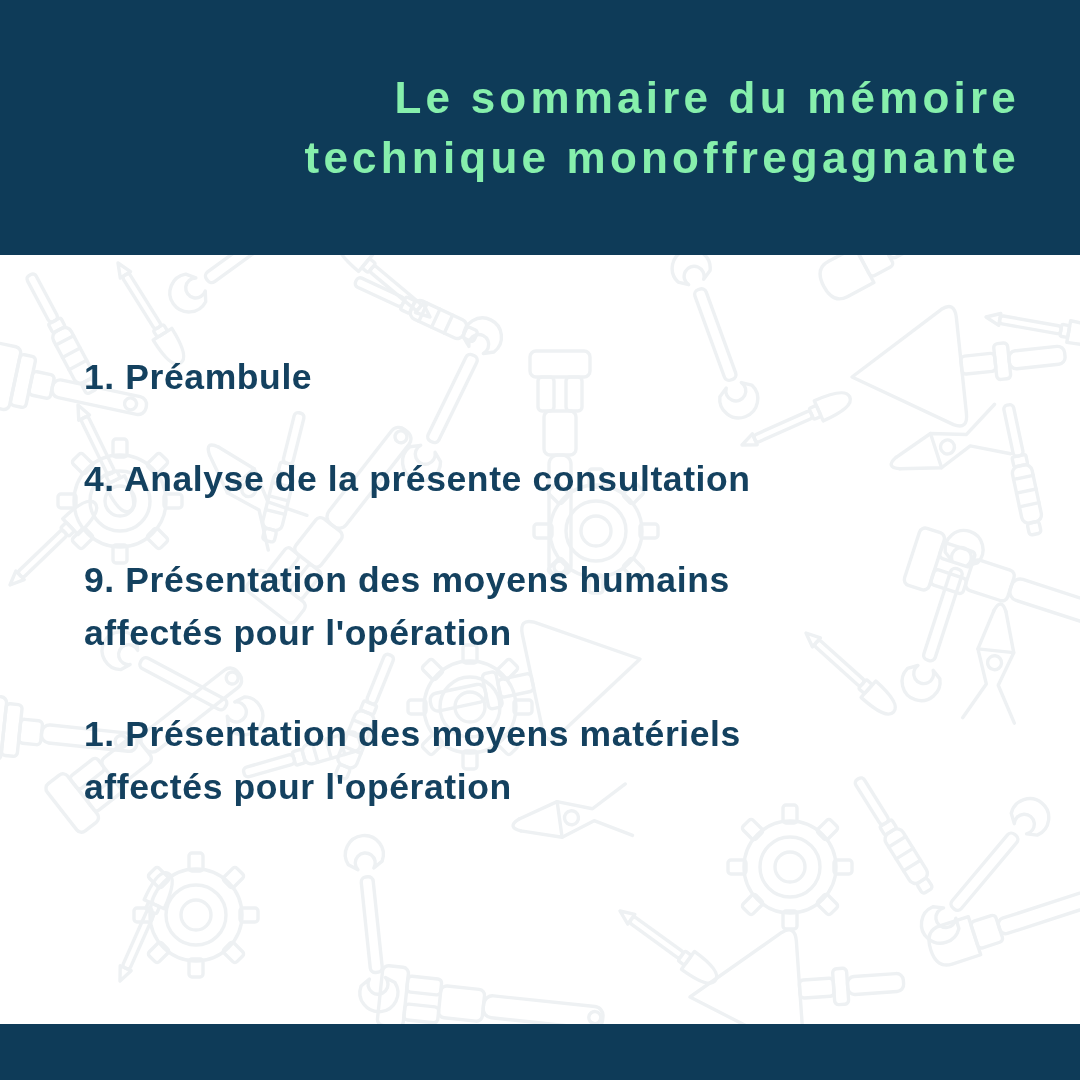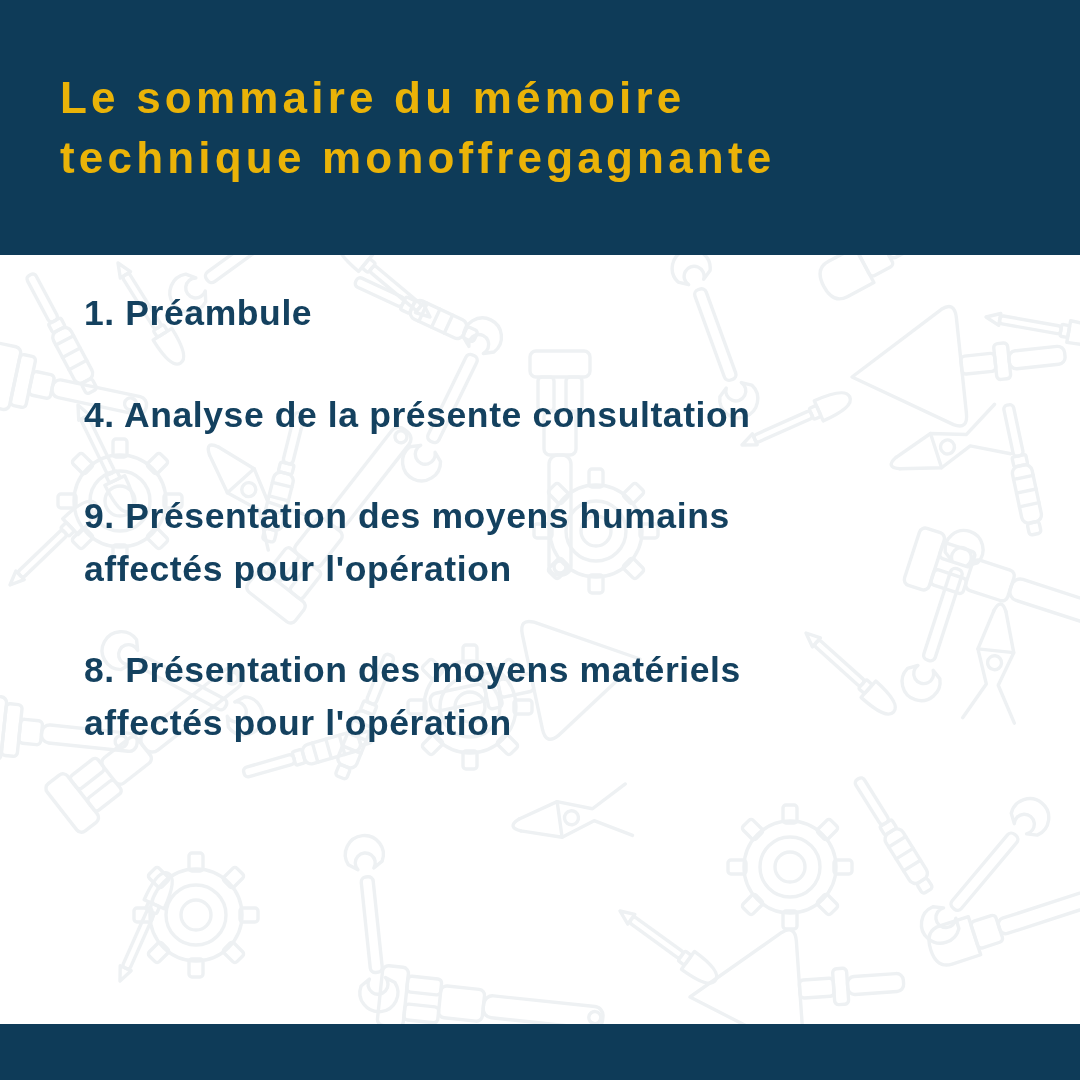--- a/index.html
+++ b/index.html
@@ -41,43 +41,43 @@
     left: 0;
     top: 0;
     width: 1080px;
     height: 255px;
     background: #0e3b58;
     display: flex;
     align-items: center;
     justify-content: center;
   }
   .header-title {
-    color: #eab308;
+    color: #86efac;
     font-size: 44px;
     font-weight: bold;
     letter-spacing: 4.2px;
     line-height: 1.35;
-    text-align: left;
+    text-align: right;
     width: 960px;
     margin: 0;
     padding: 0;
   }
   .header-title .line {
     display: block;
     white-space: nowrap;
   }
 
   
   .toc {
     position: absolute;
     left: 84px;
     top: 255px;
     width: 930px;
     height: 769px;
-    padding-top: 32px;
+    padding-top: 96px;
     box-sizing: border-box;
   }
   .toc-item {
     color: #14415f;
     font-size: 35.5px;
     font-weight: bold;
     letter-spacing: 0.6px;
     line-height: 1.48;
     margin: 0 0 49px 0;
     white-space: pre-line;
@@ -242,19 +242,19 @@
       <span class="line">Le sommaire du mémoire</span>
       <span class="line">technique monoffregagnante</span>
     </h1>
   </header>
 
   <main class="toc">
     <p class="toc-item">1. Préambule</p>
     <p class="toc-item">4. Analyse de la présente consultation</p>
     <p class="toc-item">9. Présentation des moyens humains
 affectés pour l'opération</p>
-    <p class="toc-item">8. Présentation des moyens matériels
+    <p class="toc-item">1. Présentation des moyens matériels
 affectés pour l'opération</p>
   </main>
 
   <footer class="footer-band"></footer>
 
 </div>
 
 </body></html>

